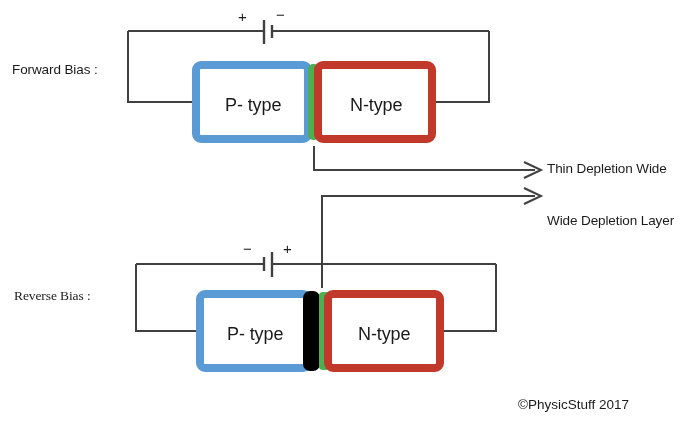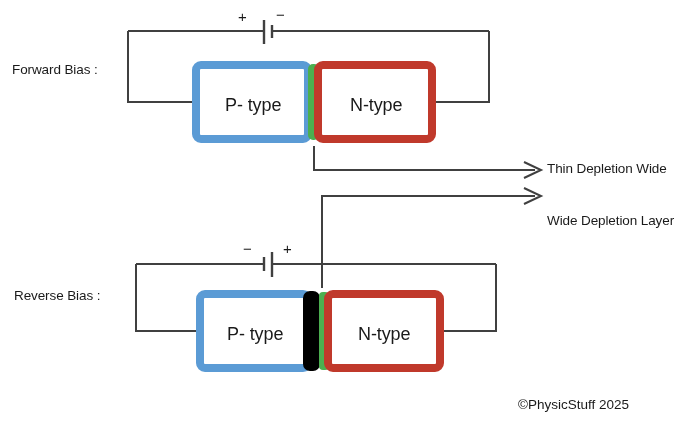--- a/index.html
+++ b/index.html
@@ -113,21 +113,21 @@
 
       <rect x="319" y="292" width="10" height="78" rx="4" ry="4" fill="#4caf50" stroke="none"></rect>
 
       <rect x="328" y="294" width="112" height="74" rx="5" ry="5" fill="#ffffff" stroke="#c0392b" stroke-width="8"></rect>
     </g>
 
   </svg>
 
   <div class="lbl bias-label" style="left:12px; top:62px;">Forward Bias :</div>
 
-  <div class="lbl bias-label" style="left:14px; top:288px;">Reverse Bias :</div>
+  <div class="lbl bias-label" style="left:14px; top:288px;font-family:Liberation Serif, serif;">Reverse Bias :</div>
 
   <div class="lbl sign-label" style="left:238px; top:8px;">+</div>
 
   <div class="lbl sign-label" style="left:276px; top:6px;">−</div>
 
   <div class="lbl sign-label" style="left:243px; top:240px;">−</div>
 
   <div class="lbl sign-label" style="left:283px; top:240px;">+</div>
 
   <div class="lbl block-label" style="left:225px; top:95px;">P- type</div>
@@ -135,15 +135,15 @@
   <div class="lbl block-label" style="left:350px; top:95px;">N-type</div>
 
   <div class="lbl block-label" style="left:227px; top:324px;">P- type</div>
 
   <div class="lbl block-label" style="left:358px; top:324px;">N-type</div>
 
   <div class="lbl pointer-label" style="left:547px; top:161px;">Thin Depletion Wide</div>
 
   <div class="lbl pointer-label" style="left:547px; top:171px;margin-top:42px;">Wide Depletion Layer</div>
 
-  <div class="lbl copyright" style="left:518px; top:397px;">©PhysicStuff 2025</div>
+  <div class="lbl copyright" style="left:518px; top:397px;">©PhysicStuff 2017</div>
 
 </div>
 
 </body></html>

